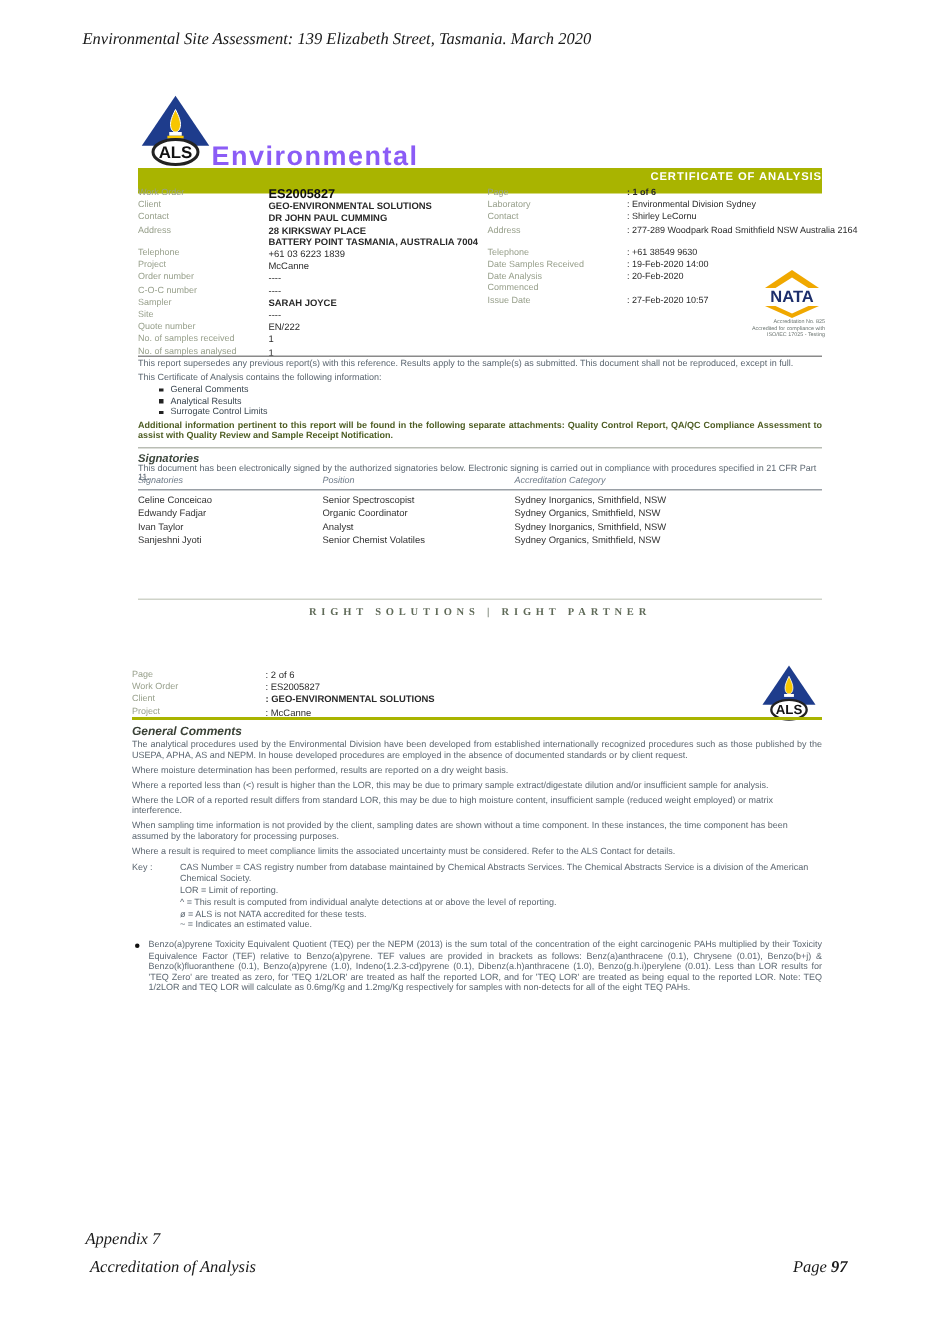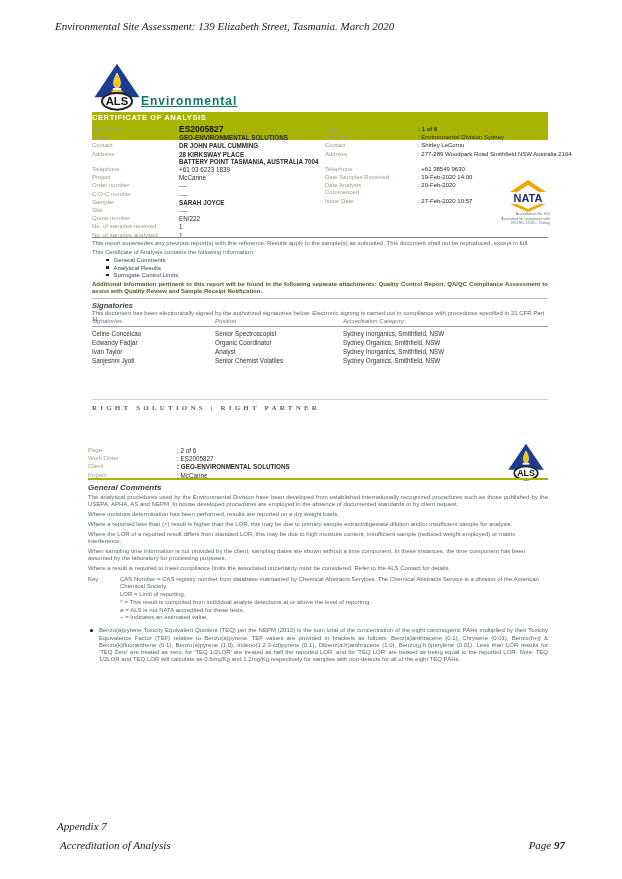--- a/index.html
+++ b/index.html
@@ -8,25 +8,25 @@
     position:relative; width:622px; height:879px; background:#fff;
     font-family:"Liberation Sans", sans-serif; color:#222; overflow:hidden;
   }
   .abs { position:absolute; }
 
   
   .doc-title { left:55px; top:20px; font:italic 11px "Liberation Serif", serif; color:#1a1a1a; }
 
   
   .als-logo { left:92px; top:63px; }
-  .brand-word { left:141px; top:94px; font-weight:bold; font-size:12px; letter-spacing:1px; color:#0f766e;text-decoration:underline; }
-
-  .banner { left:92px; top:112px; width:456px; height:28px; background:#a9b400;
+  .brand-word { left:141px; top:94px; font-weight:bold; font-size:18px; letter-spacing:1px; color:#8b5cf6; }
+
+  .banner { left:92px; top:112px; width:456px; height:17px; background:#a9b400;
     color:#fff; font-weight:bold; font-size:7.5px; letter-spacing:.6px;
-    text-align:left; line-height:11px; }
+    text-align:right; line-height:11px; }
 
   
   .wo { left:92px; top:126px; width:456px; }
   .col-left  { position:absolute; left:0; top:0; width:230px; }
   .col-right { position:absolute; left:233px; top:0; width:223px; }
   .row { display:flex; margin-bottom:1px;gap:21px; }
   .lbl { font-size:6px; color:#98a08c; flex:0 0 66px; line-height:7.2px; }
   .col-right .lbl { flex:0 0 72px; }
   .val { font-size:6.3px; color:#2a2a2a; line-height:7.2px; white-space:pre-line; }
   .col-right .val { white-space:nowrap; font-size:6px; }
@@ -54,21 +54,21 @@
   .sig-title { left:92px; top:301px; font:italic bold 7.5px "Liberation Sans", sans-serif; color:#3c463c; }
   .sig-note  { left:92px; top:310px; width:456px; font-size:6px; color:#5b6670; }
   .sig-table { left:92px; top:318px; width:456px; }
   .sig-head { display:flex; font:italic 6px "Liberation Sans", sans-serif; color:#6b7886;
     border-bottom:1px solid #9aa0a6; padding-bottom:2px; margin-bottom:3px; }
   .sig-row { display:flex; margin-bottom:1.8px; }
   .sc1 { flex:0 0 123px; } .sc2 { flex:0 0 128px; } .sc3 { flex:1; }
   .sig-row div { font-size:6.3px; color:#333; line-height:7.2px; }
 
   .rule-light { left:92px; top:399px; width:456px; height:1px; background:#cfd3c9; }
-  .tagline { left:92px; top:404px; width:456px; 
+  .tagline { left:92px; top:404px; width:456px; text-align:center;
     font:bold 7px "Liberation Serif", serif; letter-spacing:3.2px; color:#5f6a58; }
 
   
   .p2-head { left:88px; top:447px; width:400px; }
   .p2-head .lbl { flex:0 0 68px; }
   .p2-logo { left:506px; top:443px; }
   .rule-green { left:88px; top:478px; width:460px; height:2px; background:#a9b400; }
   .gc-title { left:88px; top:483px; font:italic bold 8px "Liberation Sans", sans-serif; color:#3a4136; }
   .gc-body { left:88px; top:494px; width:460px; }
   .gc-body p { font-size:6px; color:#5b6670; line-height:7.2px; margin-bottom:2.6px; }

